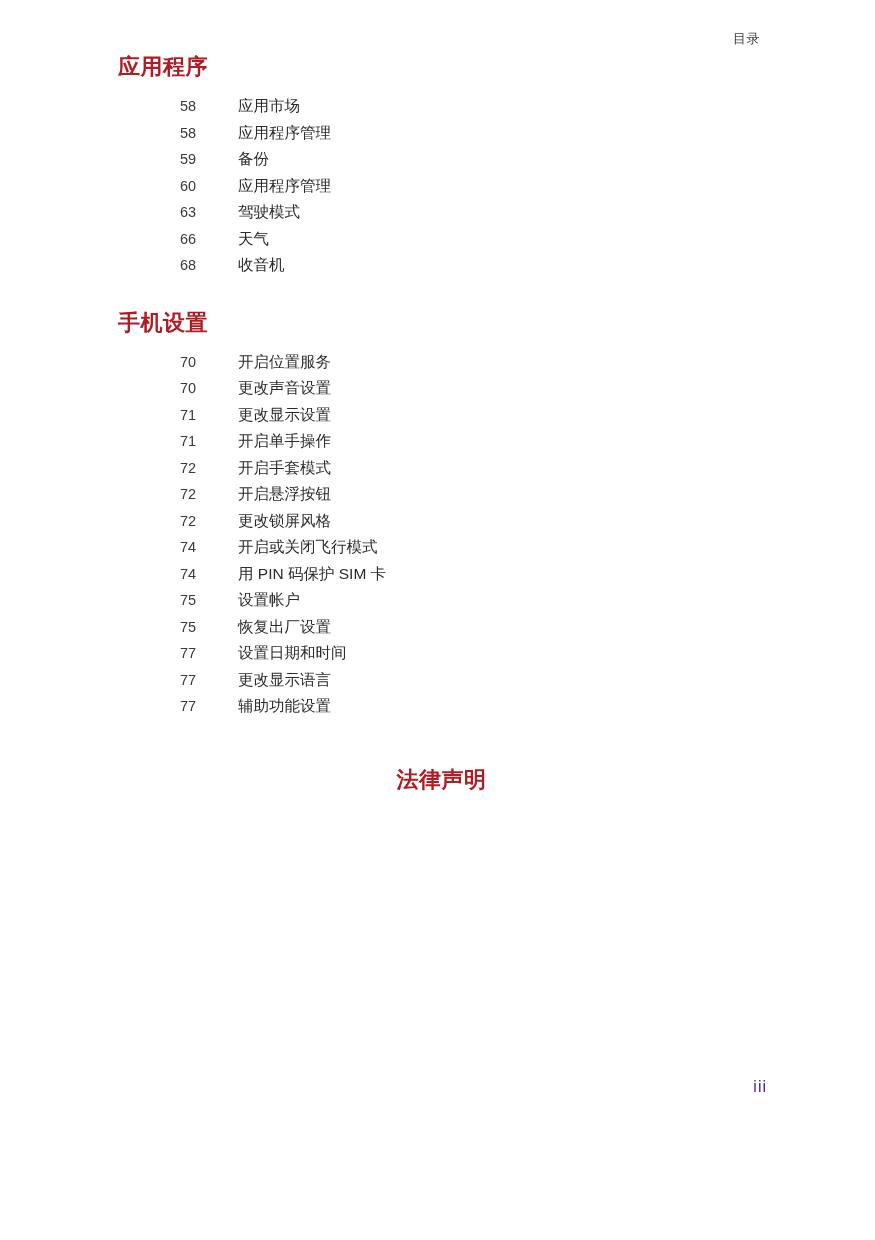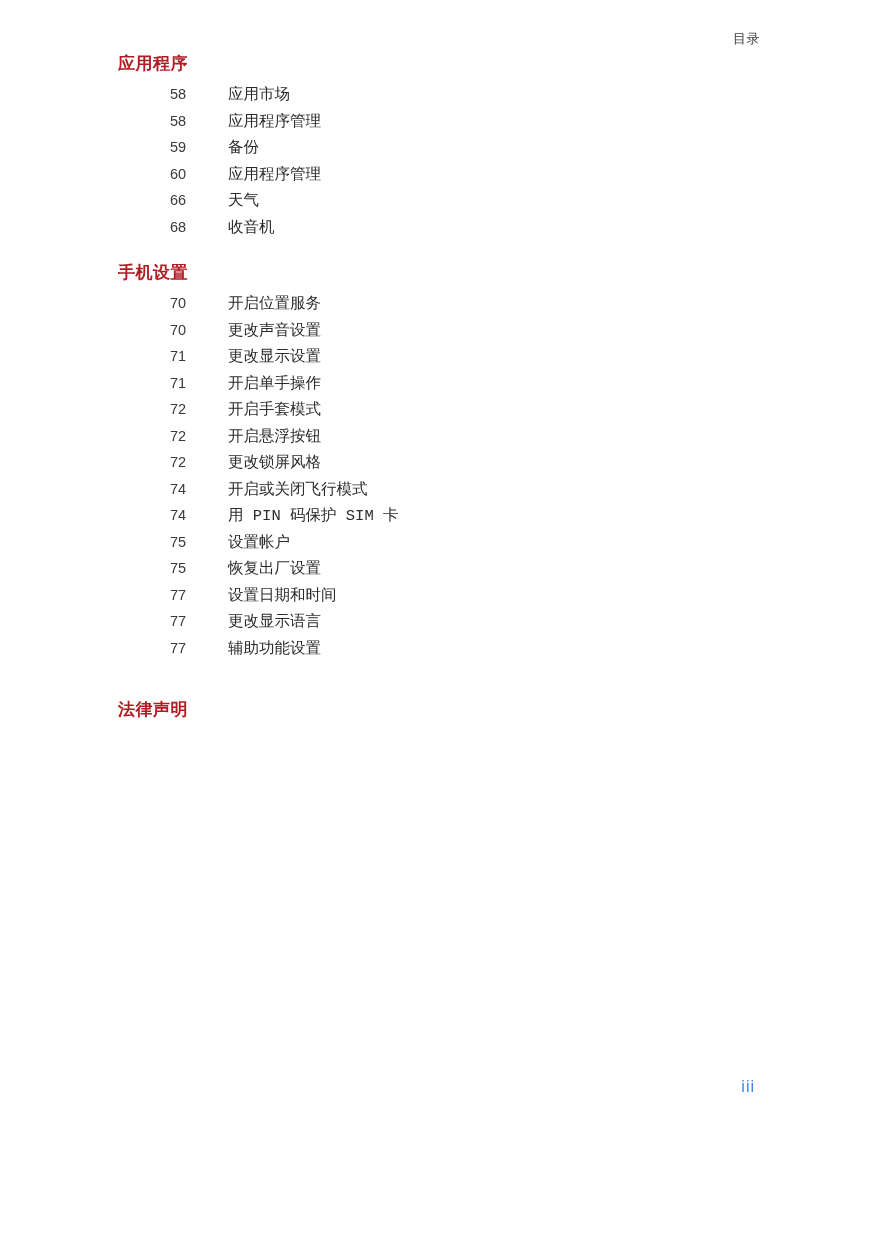--- a/index.html
+++ b/index.html
@@ -33,31 +33,31 @@
     position: absolute;
     top: 52px;
     left: 118px;
     right: 110px;
   }
   .section {
     margin-bottom: 6px;
   }
   .section-title {
     color: #b01c24;
-    font-size: 17px;
+    font-size: 22px;
     font-weight: bold;
     letter-spacing: 0.5px;
     margin: 0 0 9px 0;
     padding-top: 12px;
   }
   .section:first-child .section-title {
     padding-top: 0;
   }
   .entries {
-    margin: 4px;
+    margin: 14px;
     padding: 0;
     list-style: none;
   }
   .entry {
     display: flex;
     align-items: baseline;
     height: 26.5px;
     font-size: 15.5px;
     color: #2b2b2b;
   }
@@ -66,31 +66,31 @@
     flex: 0 0 46px;
     text-align: left;
     padding-left: 48px;
     box-sizing: content-box;
     font-size: 14.5px;
     color: #3a3a3a;
   }
   .entry-title {
     padding-left: 12px;
     white-space: pre;
-    font-family: Liberation Mono, monospace;
   }
   .section-last .section-title {
     padding-top: 28px;
+    text-align: center;
   }
   .folio {
     position: absolute;
     bottom: 36px;
-    right: 120px;
+    right: 108px;
     font-size: 16px;
-    color: #3b82f6;
+    color: #4c1d95;
     letter-spacing: 1px;
   }
 </style>
 </head>
 <body>
 
 <div class="page">
 
   <div class="running-head">目录</div>
 
@@ -109,20 +109,24 @@
         </li>
         <li class="entry">
           <span class="entry-page">59</span>
           <span class="entry-title">备份</span>
         </li>
         <li class="entry">
           <span class="entry-page">60</span>
           <span class="entry-title">应用程序管理</span>
         </li>
         <li class="entry">
+          <span class="entry-page">63</span>
+          <span class="entry-title">驾驶模式</span>
+        </li>
+        <li class="entry">
           <span class="entry-page">66</span>
           <span class="entry-title">天气</span>
         </li>
         <li class="entry">
           <span class="entry-page">68</span>
           <span class="entry-title">收音机</span>
         </li>
       </ul>
     </div>
 

